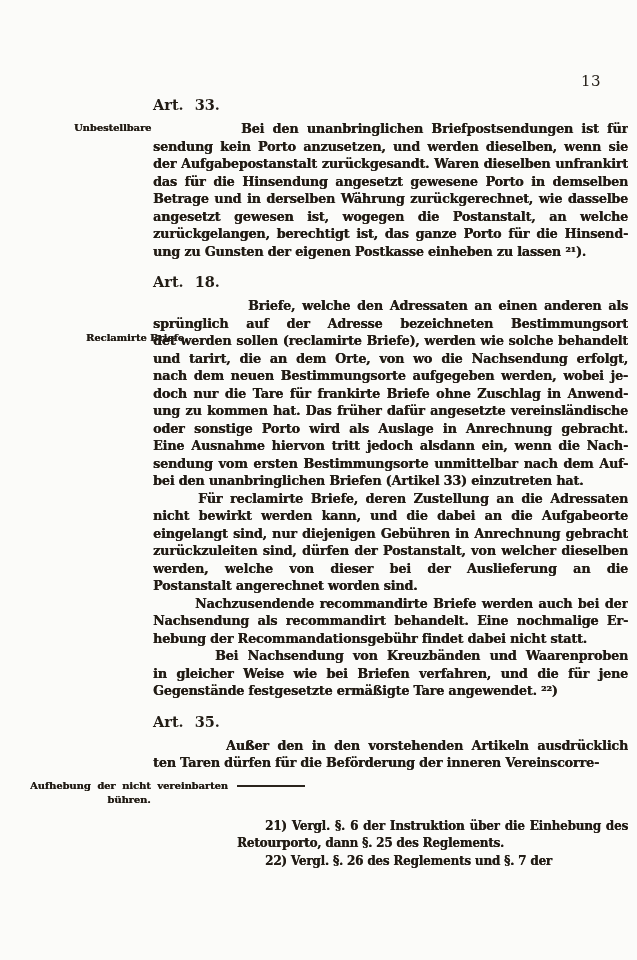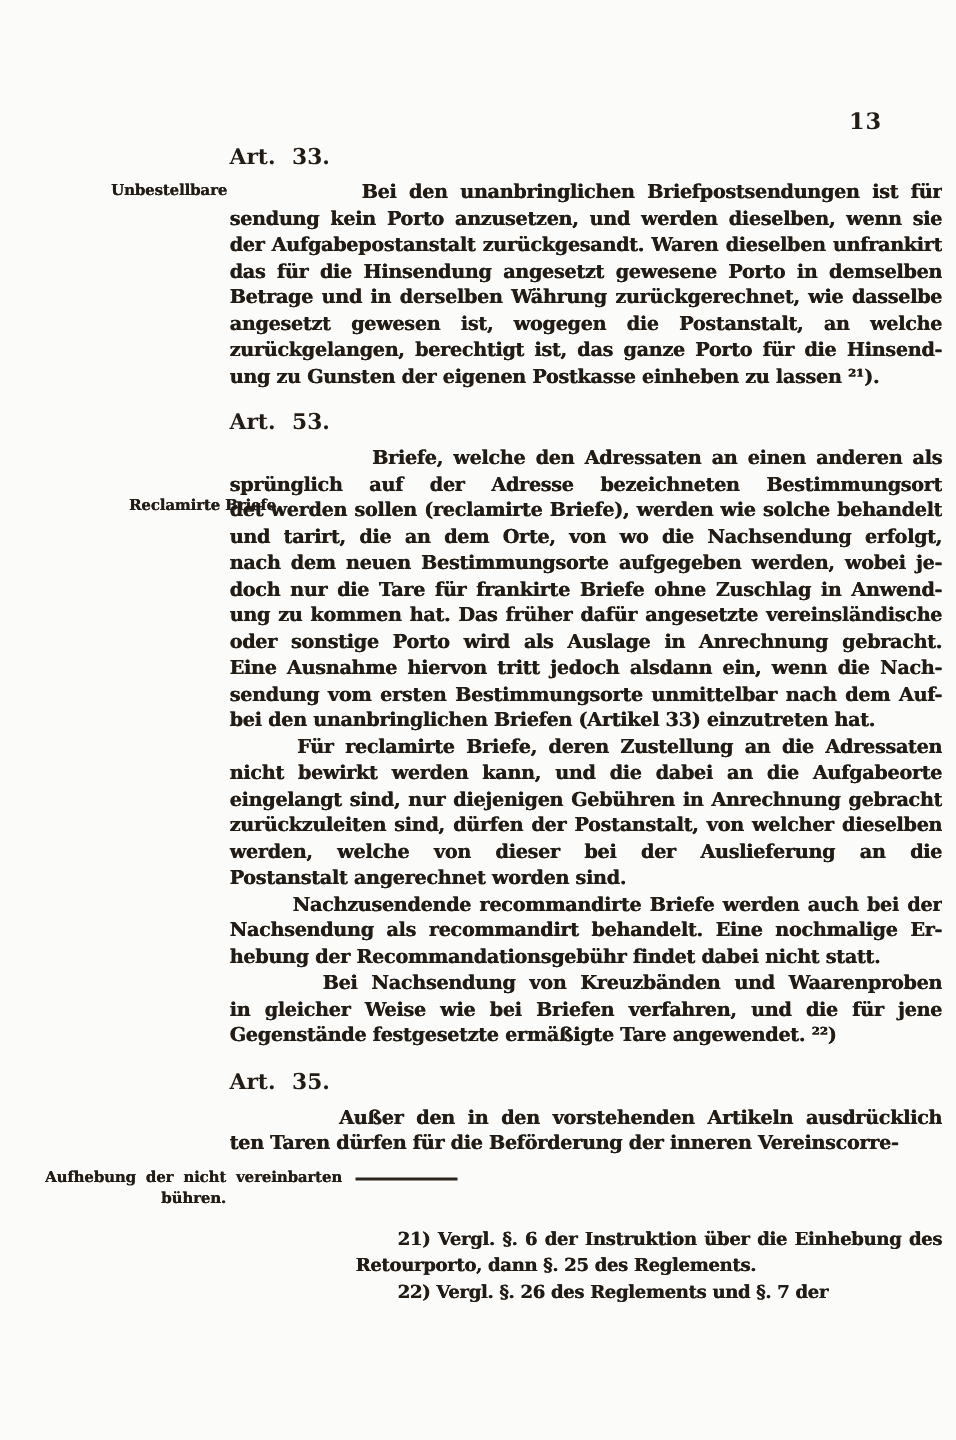--- a/index.html
+++ b/index.html
@@ -7,22 +7,22 @@
     width: 637px; height: 960px;
     background: #fbfbf9;
     position: relative;
     overflow: hidden;
     font-family: "DejaVu Serif", serif;
     color: #221c15;
   }
   .page { position: absolute; inset: 0; }
 
   .page-number {
-    position: absolute; top: 72px; left: 566px;
-    font-size: 15px; font-weight: bold; letter-spacing: 0.5px;
+    position: absolute; top: 72px; left: 581px;
+    font-size: 15px; font-weight: normal; letter-spacing: 0.5px;
   }
 
   .text-column {
     position: absolute; left: 153px; top: 96px; width: 475px;
   }
 
   .article-heading {
     text-align: left; font-weight: bold;
     font-size: 14.5px; line-height: 18px;
     margin-bottom: 6px; word-spacing: 6px;
@@ -82,21 +82,21 @@
       <div class="paragraph section-end">
         <div class="line" style="text-indent: 88px;">Bei den unanbringlichen Briefpostsendungen ist für die Rück-</div>
         <div class="line">sendung kein Porto anzusetzen, und werden dieselben, wenn sie bei</div>
         <div class="line">der Aufgabepostanstalt zurückgesandt. Waren dieselben unfrankirt</div>
         <div class="line">das für die Hinsendung angesetzt gewesene Porto in demselben</div>
         <div class="line">Betrage und in derselben Währung zurückgerechnet, wie dasselbe</div>
         <div class="line">angesetzt gewesen ist, wogegen die Postanstalt, an welche dieselben</div>
         <div class="line">zurückgelangen, berechtigt ist, das ganze Porto für die Hinsend-</div>
         <div class="line last">ung zu Gunsten der eigenen Postkasse einheben zu lassen ²¹).</div>
       </div>
-      <div class="article-heading">Art. 53.</div>
+      <div class="article-heading">Art. 18.</div>
       <div class="paragraph">
         <div class="line" style="text-indent: 95px;">Briefe, welche den Adressaten an einen anderen als den ur-</div>
         <div class="line">sprünglich auf der Adresse bezeichneten Bestimmungsort nachgesen-</div>
         <div class="line">det werden sollen (reclamirte Briefe), werden wie solche behandelt</div>
         <div class="line">und tarirt, die an dem Orte, von wo die Nachsendung erfolgt,</div>
         <div class="line">nach dem neuen Bestimmungsorte aufgegeben werden, wobei je-</div>
         <div class="line">doch nur die Tare für frankirte Briefe ohne Zuschlag in Anwend-</div>
         <div class="line">ung zu kommen hat. Das früher dafür angesetzte vereinsländische</div>
         <div class="line">oder sonstige Porto wird als Auslage in Anrechnung gebracht.</div>
         <div class="line">Eine Ausnahme hiervon tritt jedoch alsdann ein, wenn die Nach-</div>

